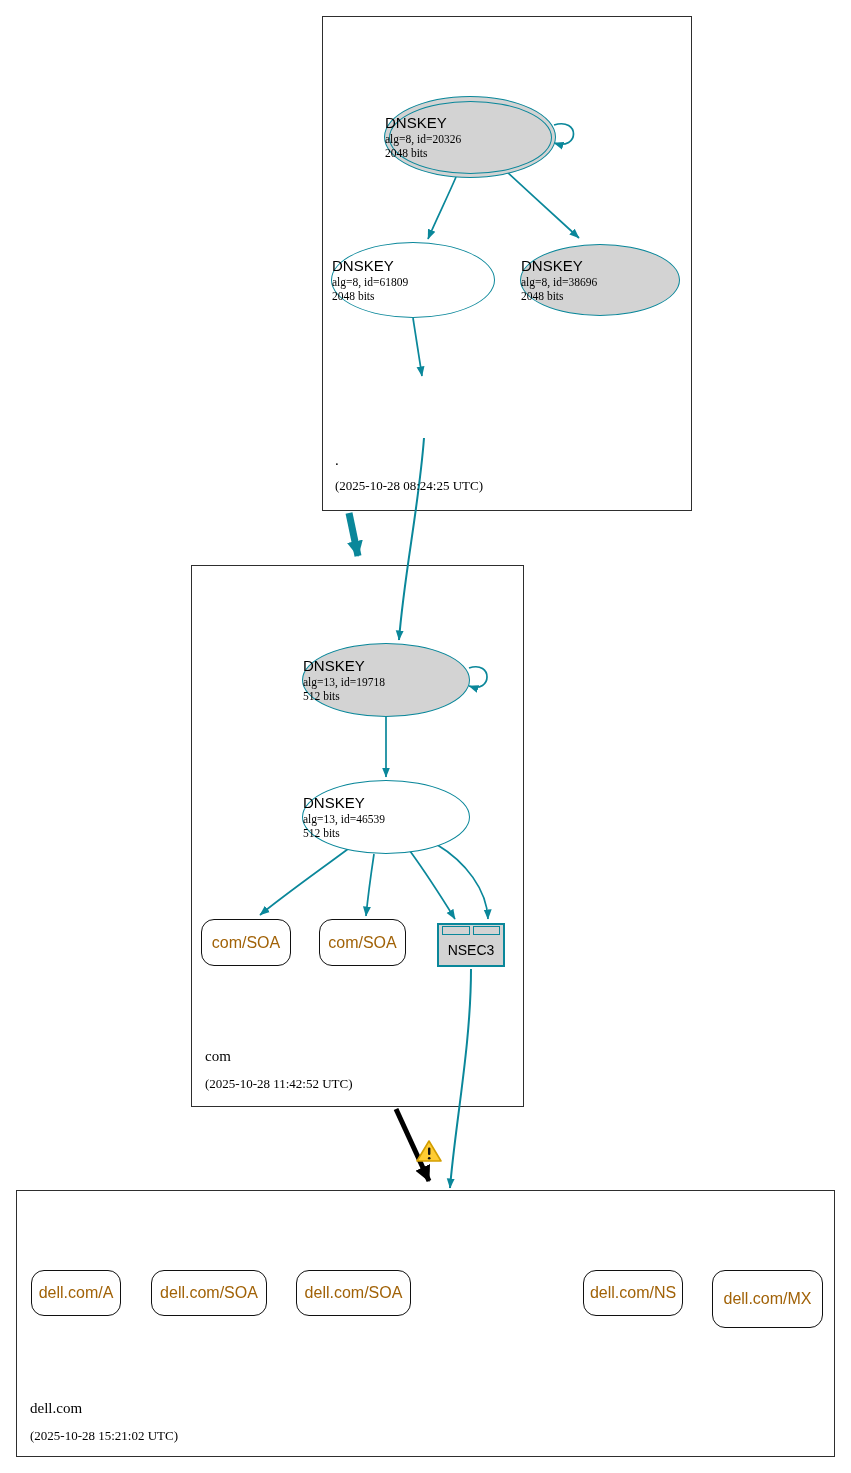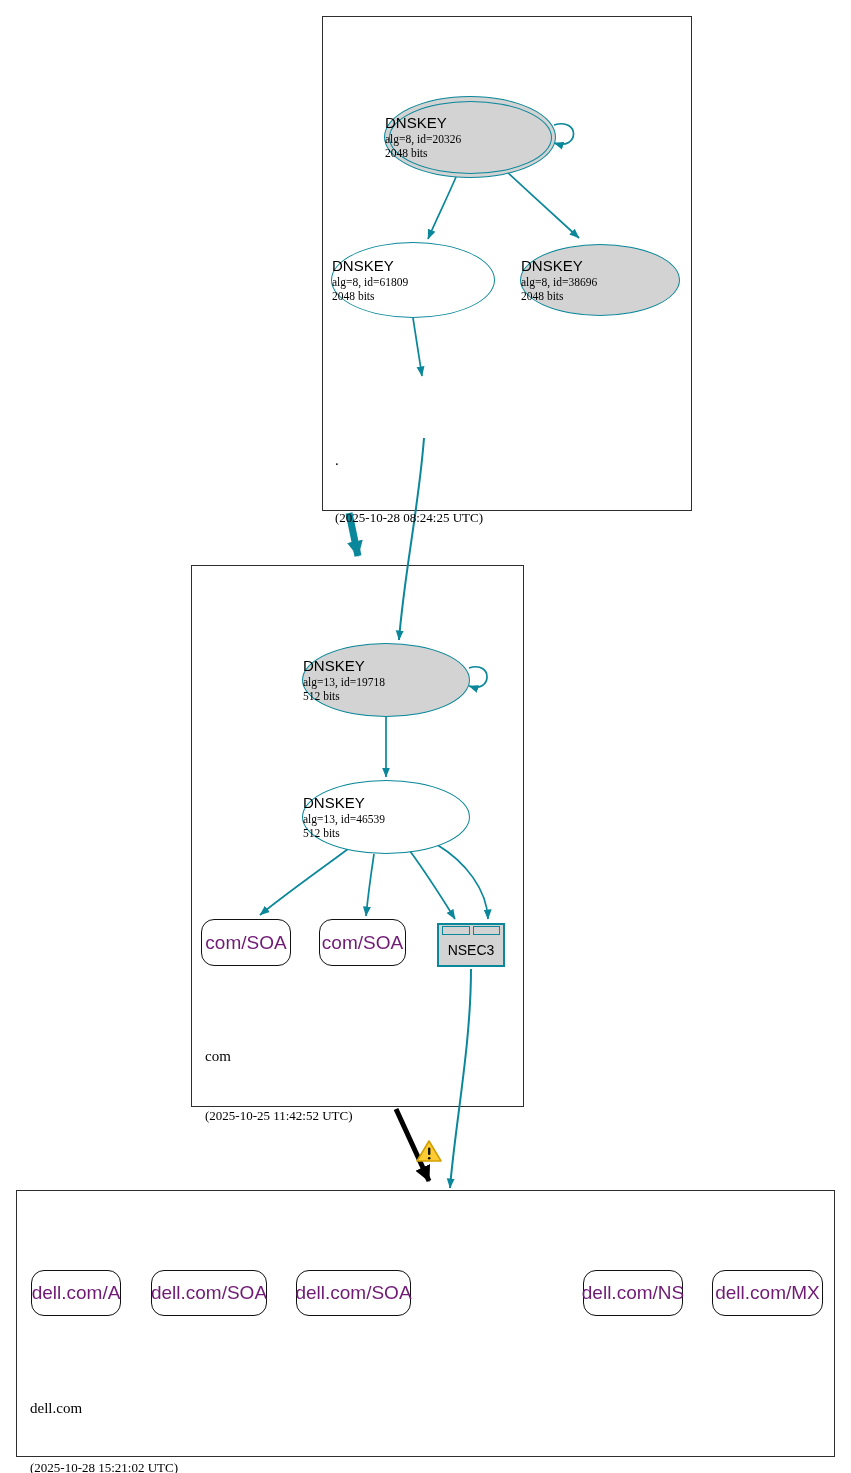--- a/index.html
+++ b/index.html
@@ -14,31 +14,31 @@
     position:absolute; z-index:2; display:flex; flex-direction:column;
     align-items:flex-start; justify-content:center; text-align:center; box-sizing:border-box;
   }
   .ellipse { border-radius:50%; border:1.6px solid var(--teal); background:#ffffff; }
   .ellipse.gray { background:#d3d3d3; }
   .double-ring { position:absolute; inset:3.5px; border:1.5px solid var(--teal); border-radius:50%; pointer-events:none; }
   .nt { font-size:15px; line-height:1.2; color:#000; position:relative; }
   .nd { font-family:"Liberation Serif", serif; font-size:11.5px; line-height:1.25; color:#000; position:relative; }
   .rrset {
     position:absolute; z-index:2; border:1.6px solid #101010; border-radius:13px; background:#ffffff;
-    display:flex; align-items:center; justify-content:center; font-size:19px; color:#701a75; box-sizing:border-box;
+    display:flex; align-items:center; justify-content:center; font-size:16px; color:#a16207; box-sizing:border-box;
   }
   .nsec3 {
     position:absolute; z-index:2; border:2.6px solid var(--teal); background:#d3d3d3;
     box-sizing:border-box; padding:1px 3px; display:flex; flex-direction:column;
   }
   .nsec3-cells { display:flex; gap:3px; height:9px; }
   .nsec3-cell { flex:1; border:1.4px solid var(--teal); background:#d3d3d3; box-sizing:border-box; }
   .nsec3-label { flex:1; display:flex; align-items:center; justify-content:center; font-size:14px; color:#000; }
   .zone-name { position:absolute; z-index:2; font-family:"Liberation Serif", serif; font-size:15px; color:#000; }
-  .zone-ts   { position:absolute; z-index:2; font-family:"Liberation Serif", serif; font-size:13px; color:#000;margin-top:32px; }
+  .zone-ts   { position:absolute; z-index:2; font-family:"Liberation Serif", serif; font-size:13px; color:#000; }
 </style>
 </head>
 <body>
 
 <div class="canvas">
 
   <div class="zone-box" style="left:322px;top:16px;width:370px;height:495px"></div>
   <div class="zone-box" style="left:191px;top:565px;width:333px;height:542px"></div>
   <div class="zone-box" style="left:16px;top:1190px;width:819px;height:267px"></div>
 
@@ -120,24 +120,24 @@
 
   <div class="nsec3" style="left:437px;top:923px;width:68px;height:44px">
     <div class="nsec3-cells">
       <span class="nsec3-cell"></span>
       <span class="nsec3-cell"></span>
     </div>
     <div class="nsec3-label">NSEC3</div>
   </div>
 
   <div class="zone-name" style="left:205px;top:1048px">com</div>
-  <div class="zone-ts" style="left:205px;top:1076px">(2025-10-25 11:42:52 UTC)</div>
+  <div class="zone-ts" style="left:205px;top:1076px">(2025-10-28 11:42:52 UTC)</div>
 
   <div class="rrset" style="left:31px;top:1270px;width:90px;height:46px">dell.com/A</div>
   <div class="rrset" style="left:151px;top:1270px;width:116px;height:46px">dell.com/SOA</div>
   <div class="rrset" style="left:296px;top:1270px;width:115px;height:46px">dell.com/SOA</div>
   <div class="rrset" style="left:583px;top:1270px;width:100px;height:46px">dell.com/NS</div>
-  <div class="rrset" style="left:712px;top:1270px;width:111px;height:46px">dell.com/MX</div>
+  <div class="rrset" style="left:712px;top:1270px;width:111px;height:58px">dell.com/MX</div>
 
   <div class="zone-name" style="left:30px;top:1400px">dell.com</div>
   <div class="zone-ts" style="left:30px;top:1428px">(2025-10-28 15:21:02 UTC)</div>
 
 </div>
 
 </body></html>

